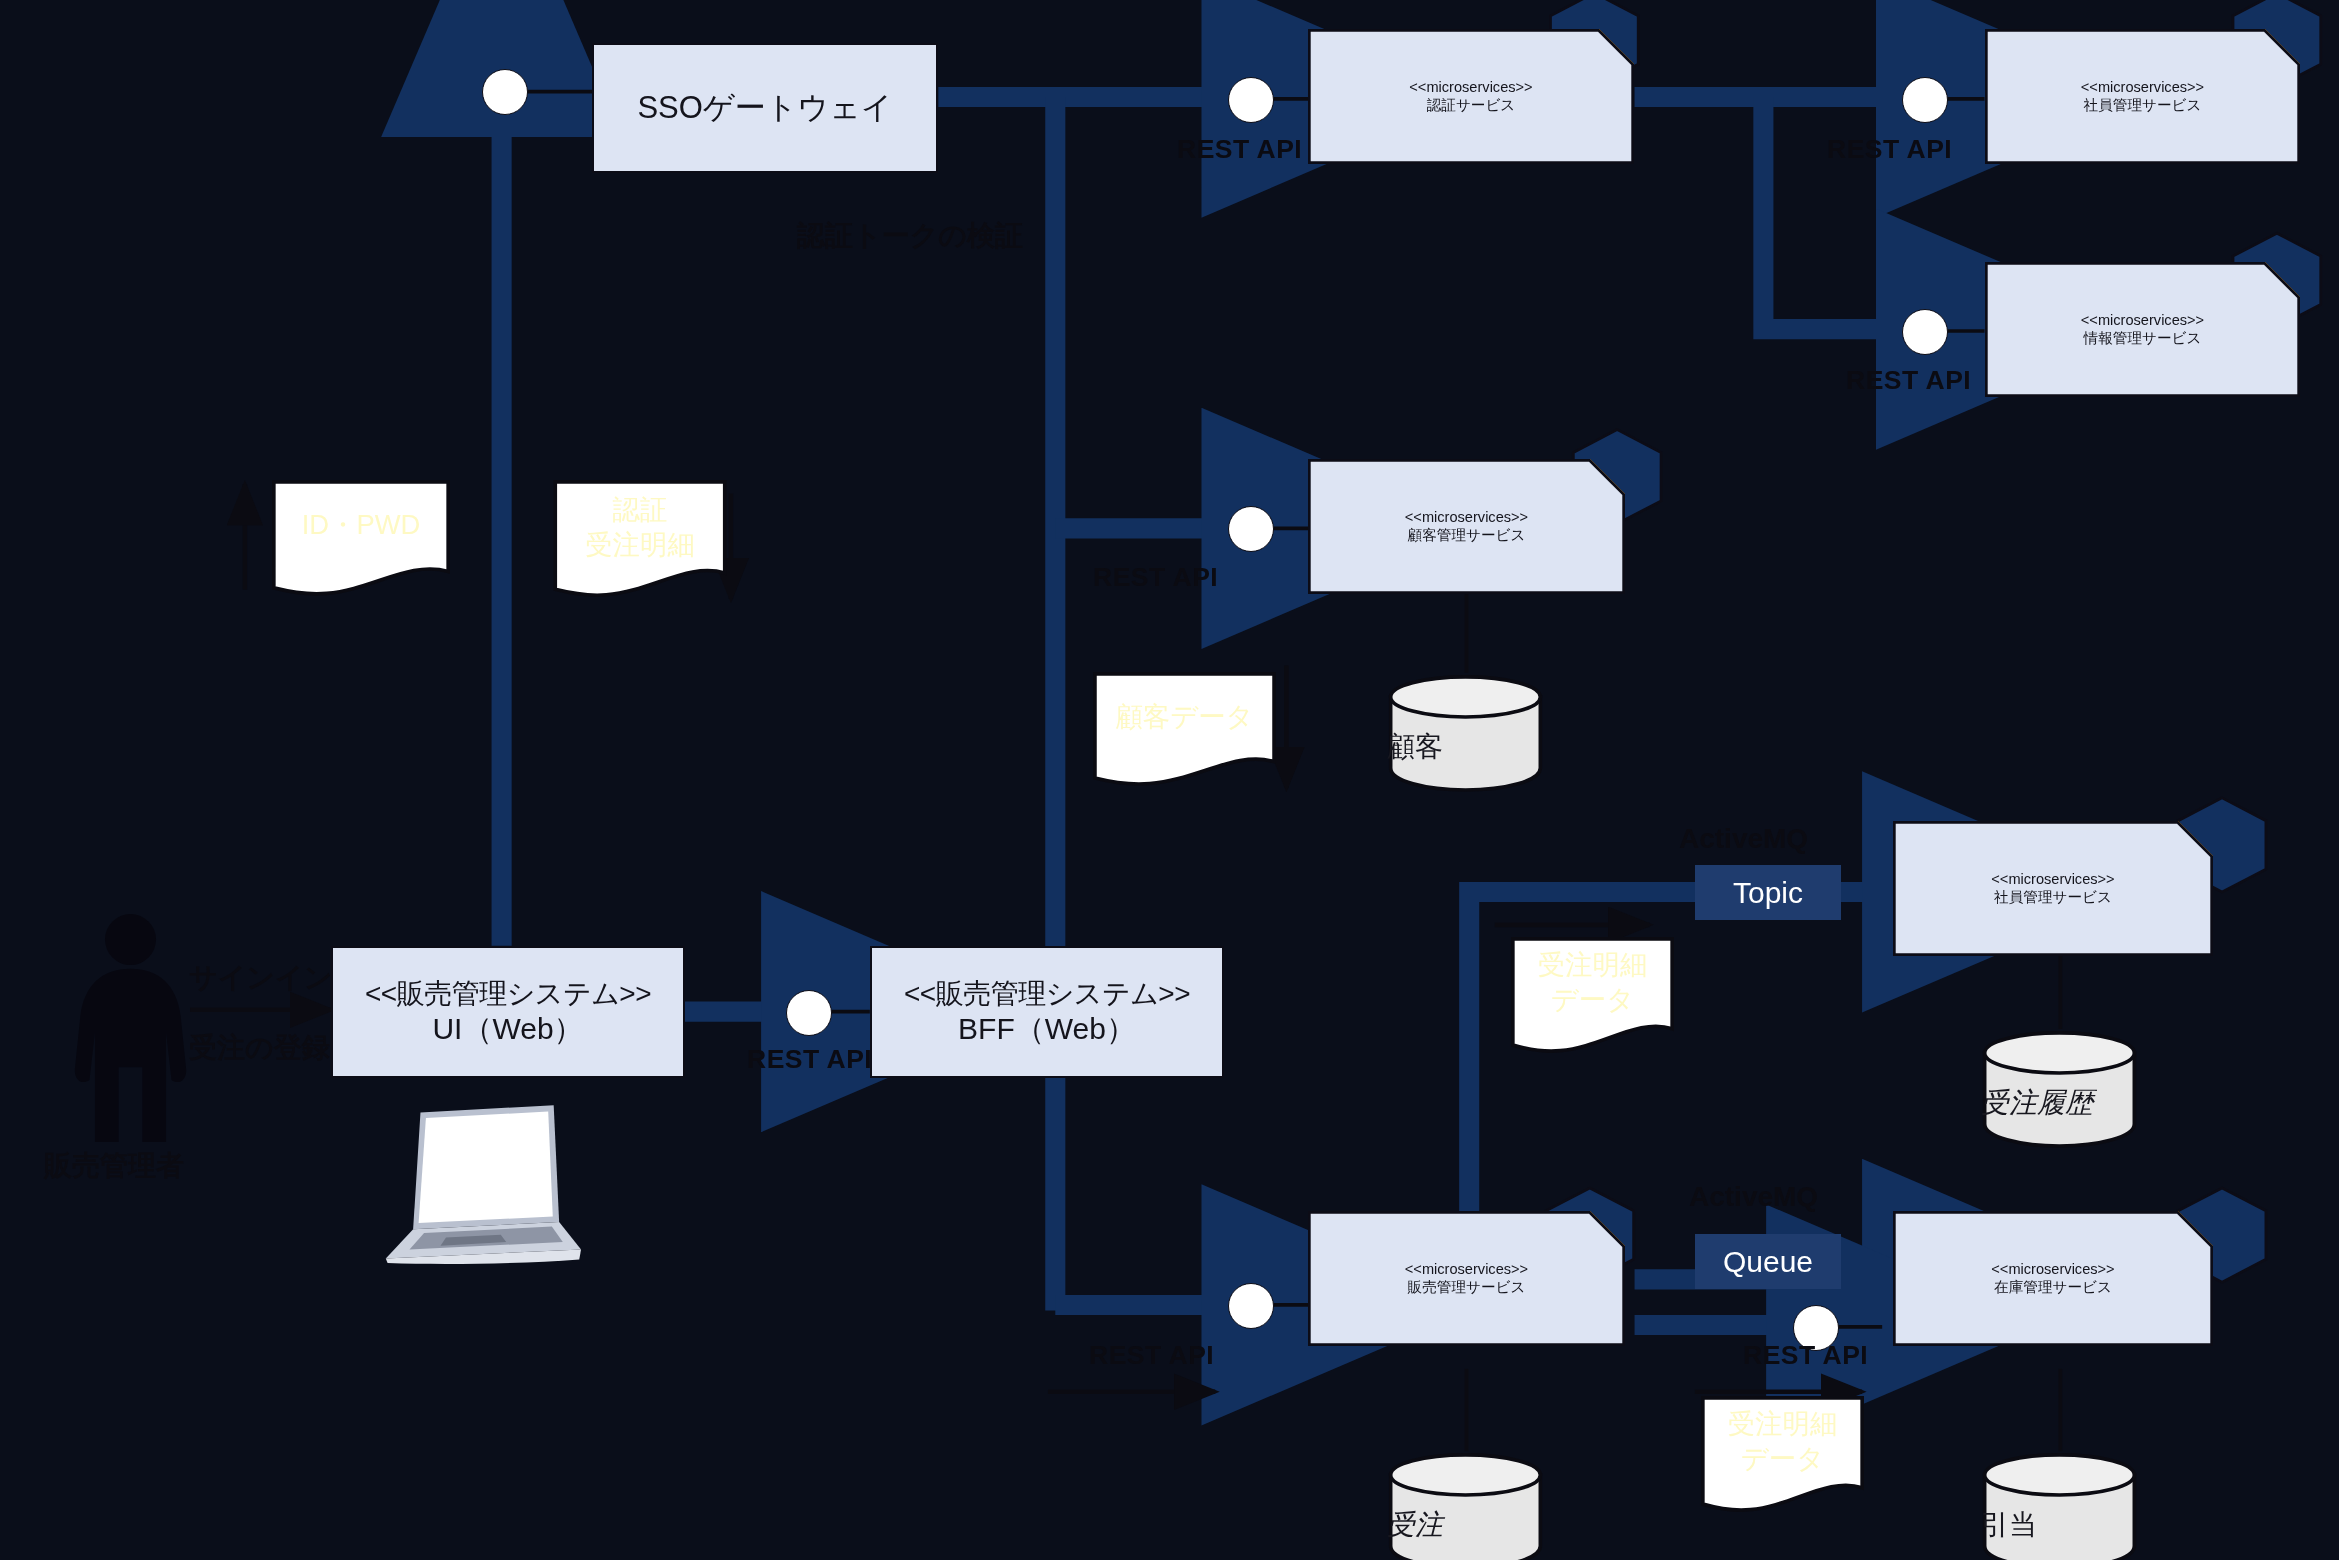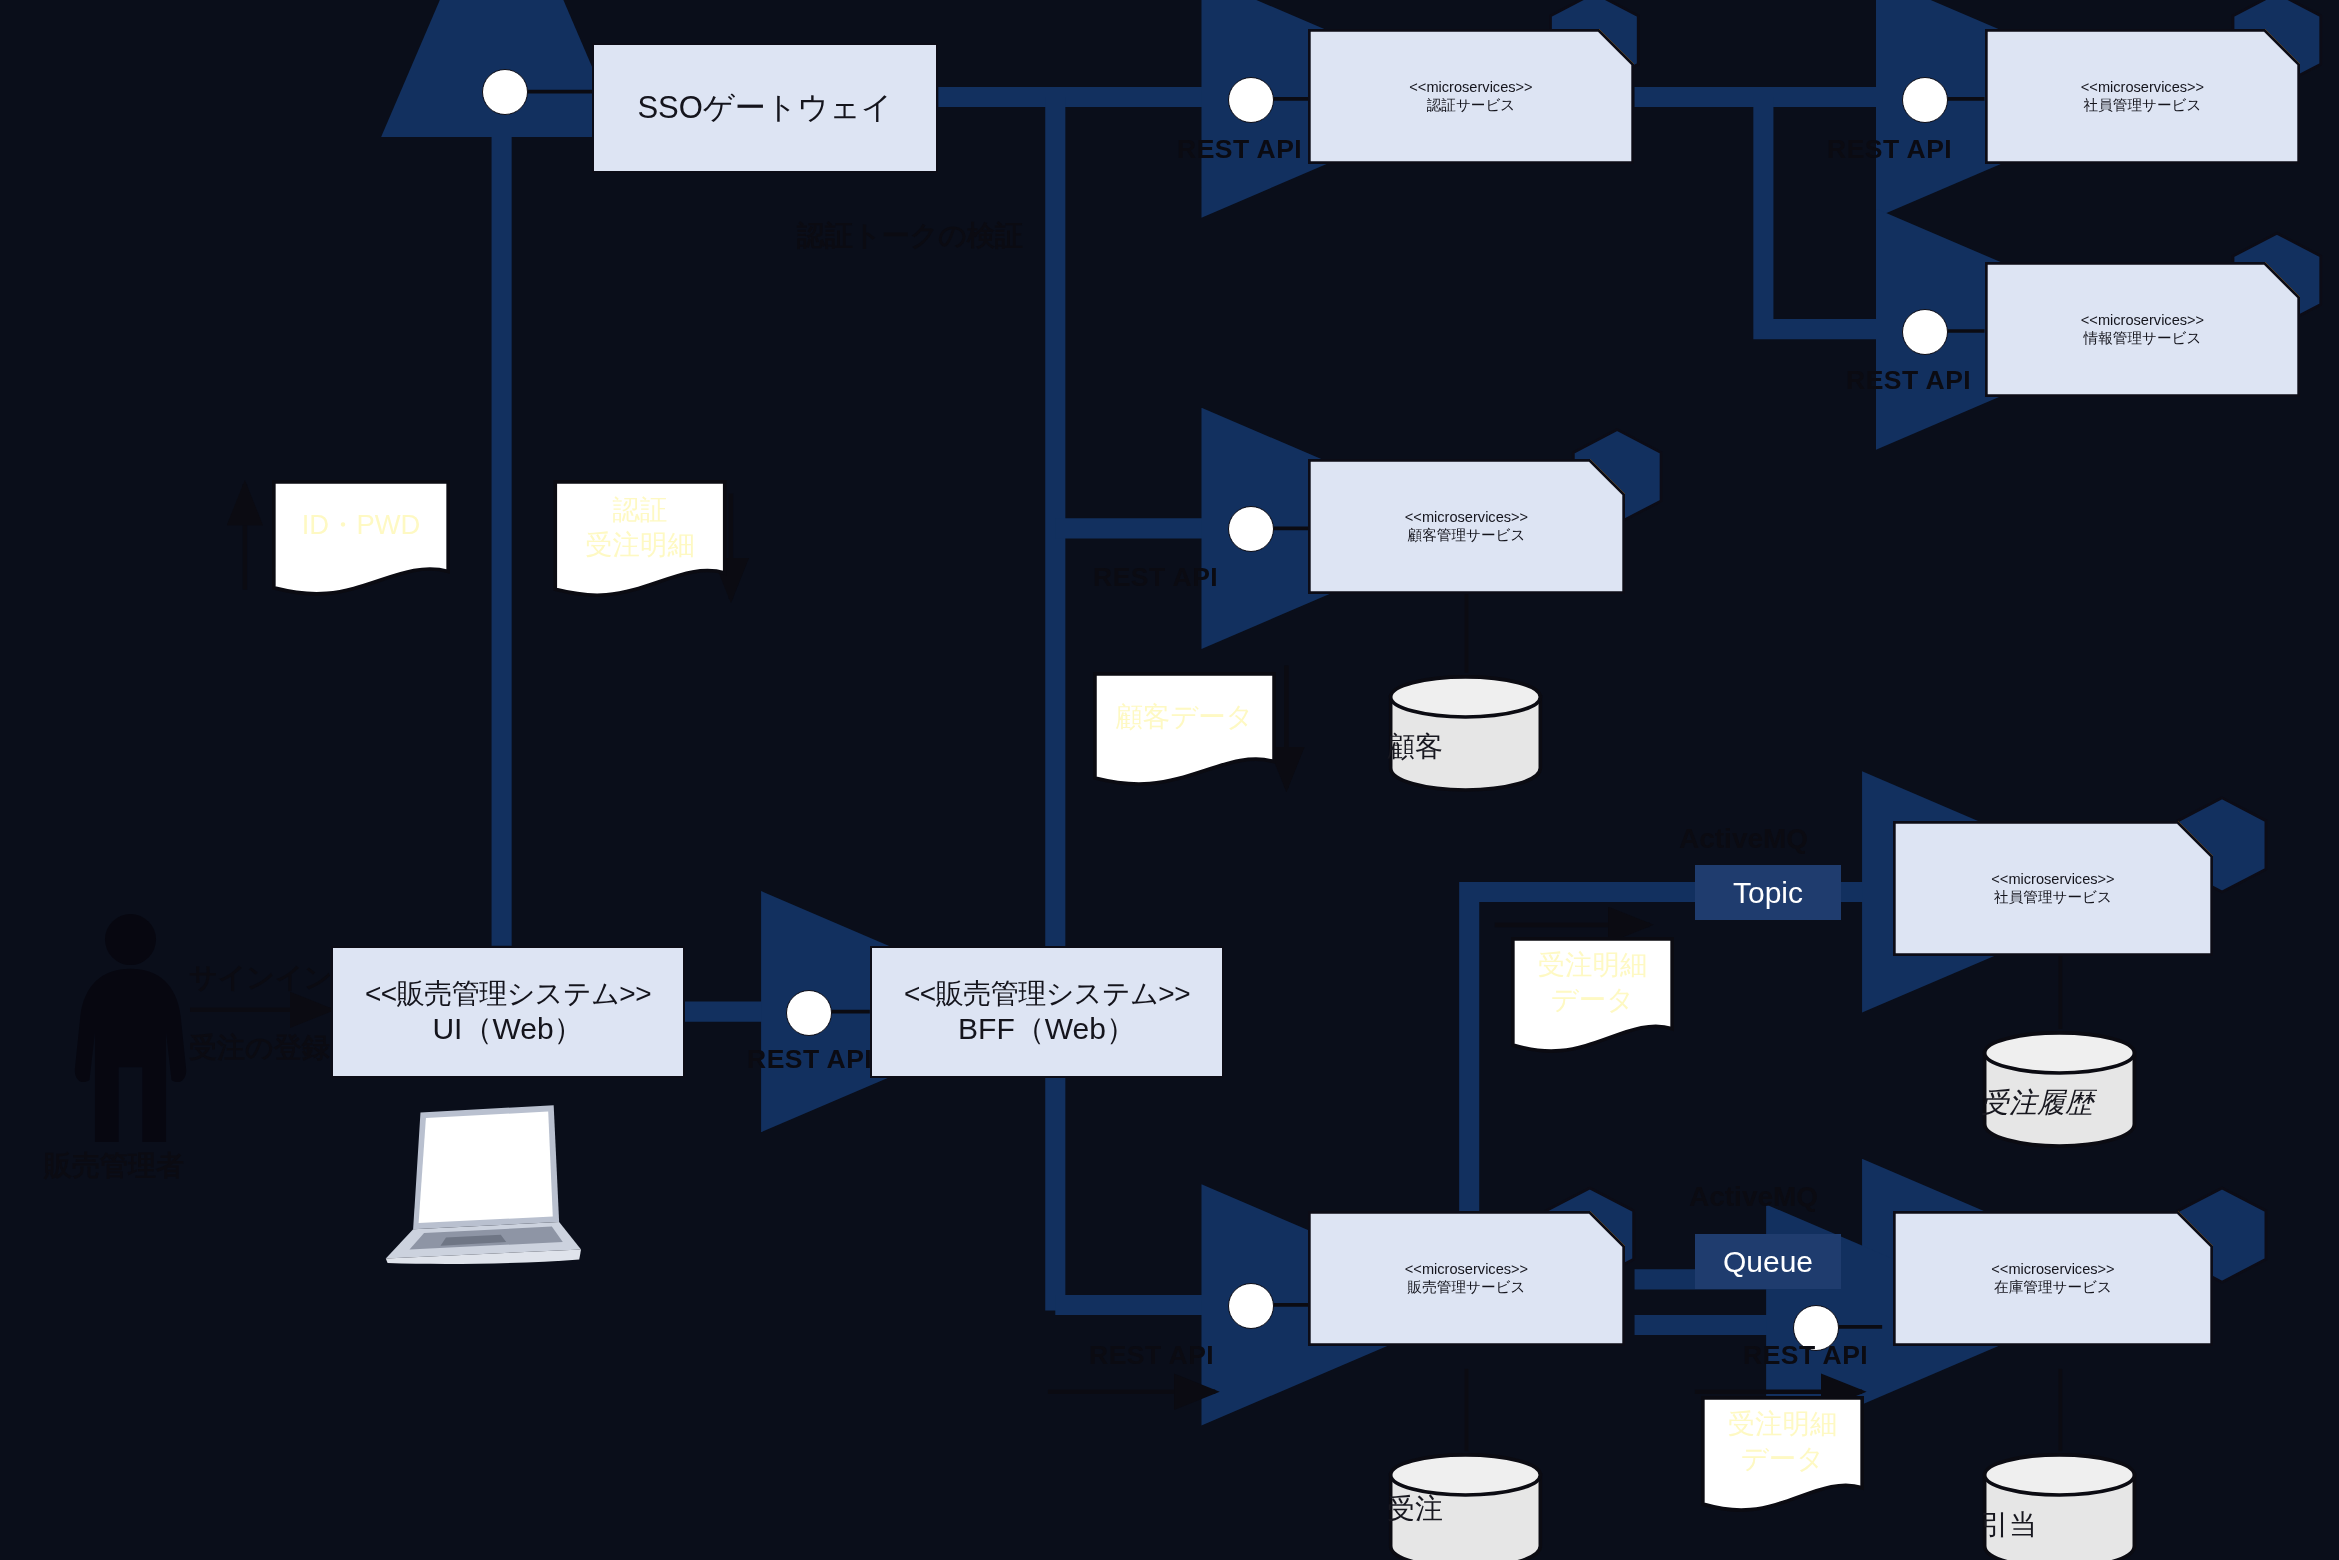--- a/index.html
+++ b/index.html
@@ -378,21 +378,21 @@
       <ellipse cx="86" cy="26" rx="82" ry="22" fill="#efefef" stroke="#0b0b12" stroke-width="4"></ellipse>
     </svg>
     <div class="lbl" style="top:55px;font-style:italic;">受注履歴</div>
   </div>
 
   <div class="db" style="left:1387px;top:1451px;width:157px;height:119px;">
     <svg width="157" height="119" viewBox="0 0 172 130">
       <path d="M4,26 L4,104 C4,118 42,128 86,128 C130,128 168,118 168,104 L168,26 Z" fill="#e6e6e6" stroke="#0b0b12" stroke-width="4"></path>
       <ellipse cx="86" cy="26" rx="82" ry="22" fill="#efefef" stroke="#0b0b12" stroke-width="4"></ellipse>
     </svg>
-    <div class="lbl" style="top:39px;">受注</div>
+    <div class="lbl" style="top:55px;font-style:italic;">受注</div>
   </div>
 
   <div class="db" style="left:1981px;top:1451px;width:157px;height:119px;">
     <svg width="157" height="119" viewBox="0 0 172 130">
       <path d="M4,26 L4,104 C4,118 42,128 86,128 C130,128 168,118 168,104 L168,26 Z" fill="#e6e6e6" stroke="#0b0b12" stroke-width="4"></path>
       <ellipse cx="86" cy="26" rx="82" ry="22" fill="#efefef" stroke="#0b0b12" stroke-width="4"></ellipse>
     </svg>
     <div class="lbl" style="top:55px;">引当</div>
   </div>
 

